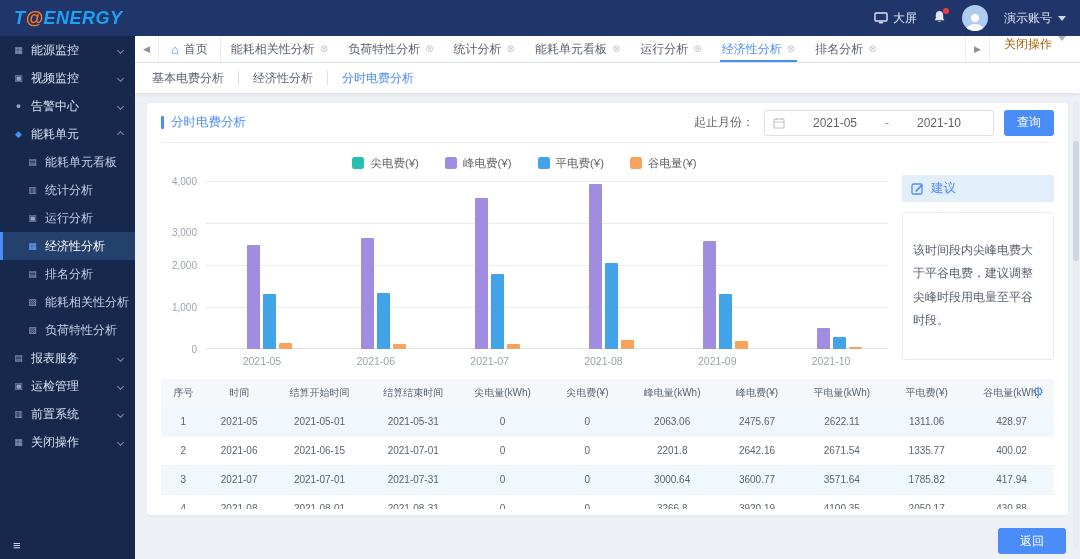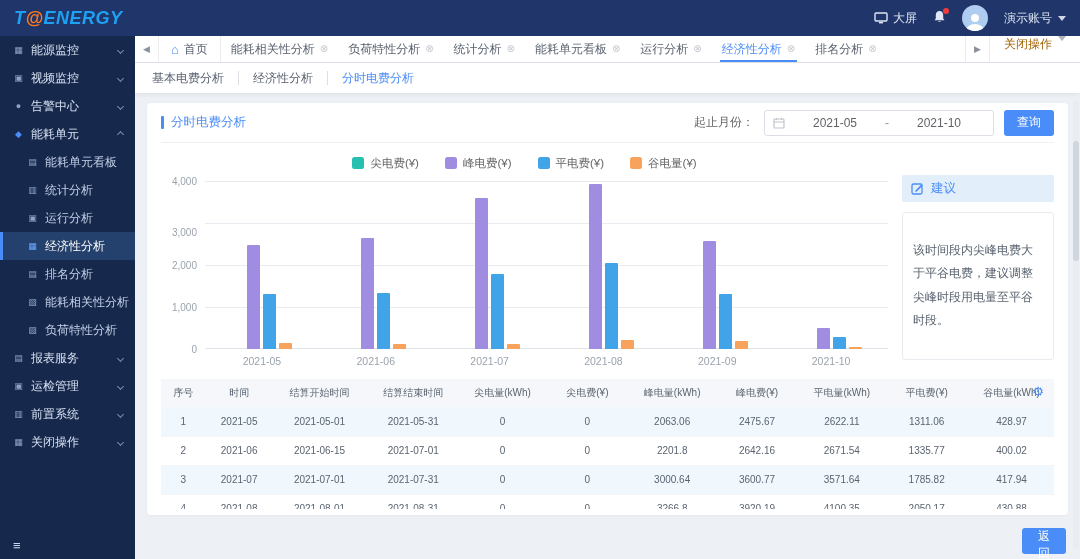--- a/index.html
+++ b/index.html
@@ -98,21 +98,21 @@
   
   .table-wrap { margin-top:12px; position:relative; }
   .table-scroll { height:130px; overflow:hidden; }
   table { width:100%; border-collapse:collapse; table-layout:fixed; font-size:10px; color:#5a6470; }
   thead th { background:#f5f7fa; font-weight:normal; height:28px; text-align:center; white-space:nowrap; overflow:hidden; }
   tbody td { height:29px; text-align:center; white-space:nowrap; overflow:hidden; }
   tbody tr:nth-child(odd) { background:#f0f8fd; }
   tbody tr { border-bottom:1px solid #f3f6f9; }
   .gear { position:absolute; right:10px; top:6px; color:#4b8df8; font-size:13px; cursor:pointer; line-height:1; }
 
-  .back-btn { position:absolute; right:14px; bottom:5px; width:44px; }
+  .back-btn { position:absolute; right:14px; bottom:5px; width:68px; }
 
   
   .scroll-track { position:absolute; right:1px; top:8px; width:6px; height:448px; background:#e9edf2; border-radius:3px; }
   .scroll-thumb { position:absolute; top:40px; width:6px; height:120px; background:#cfd6df; border-radius:3px; }
 </style>
 </head>
 <body>
 
 <div class="app">
 

